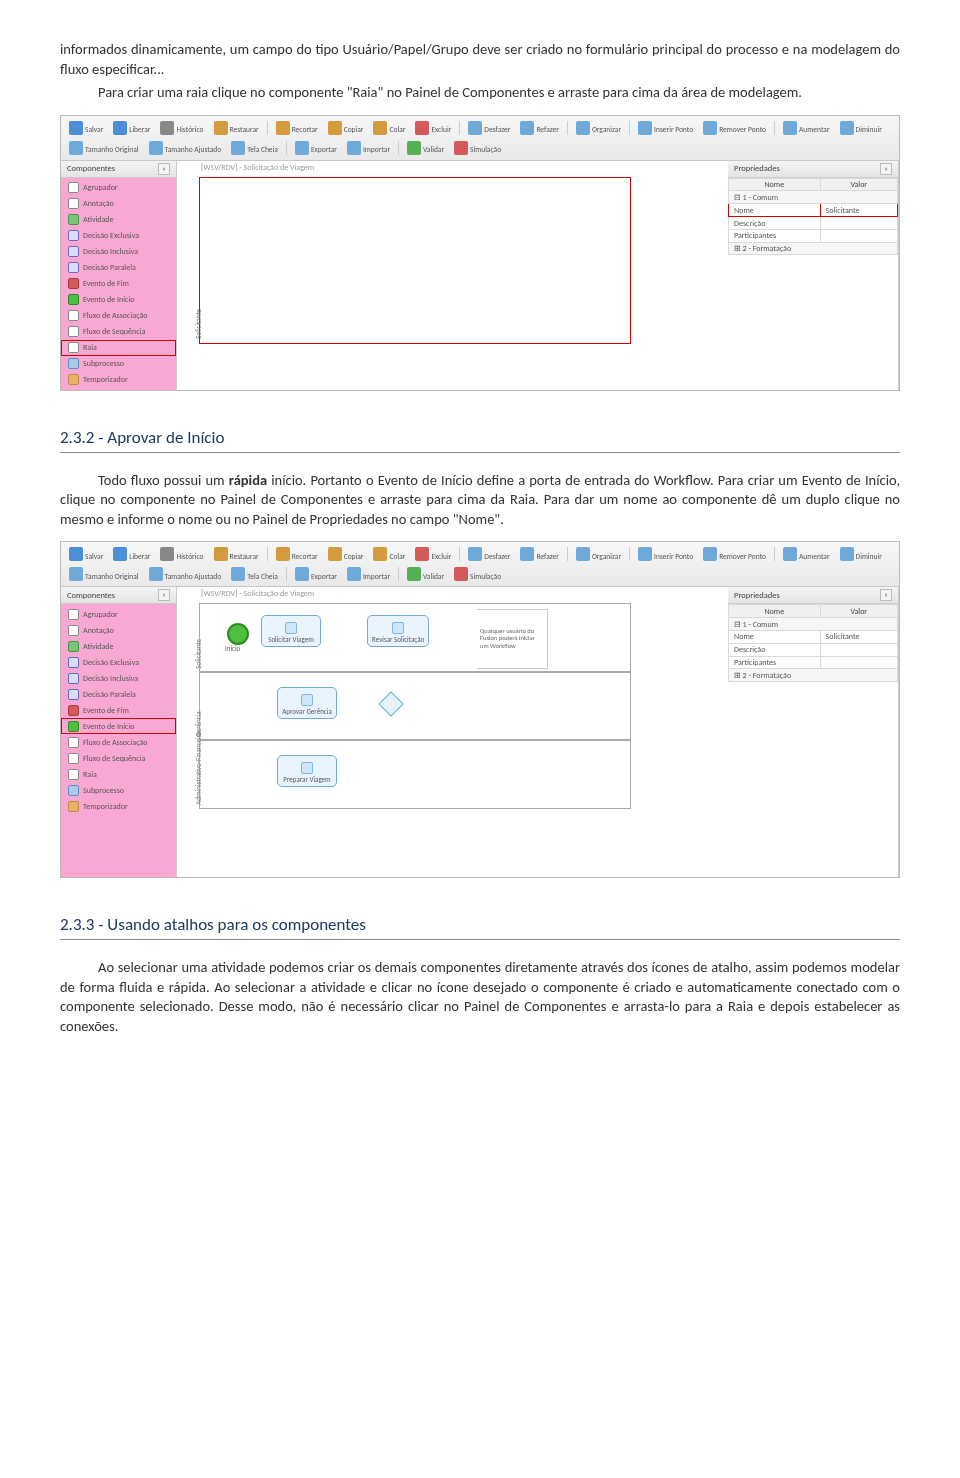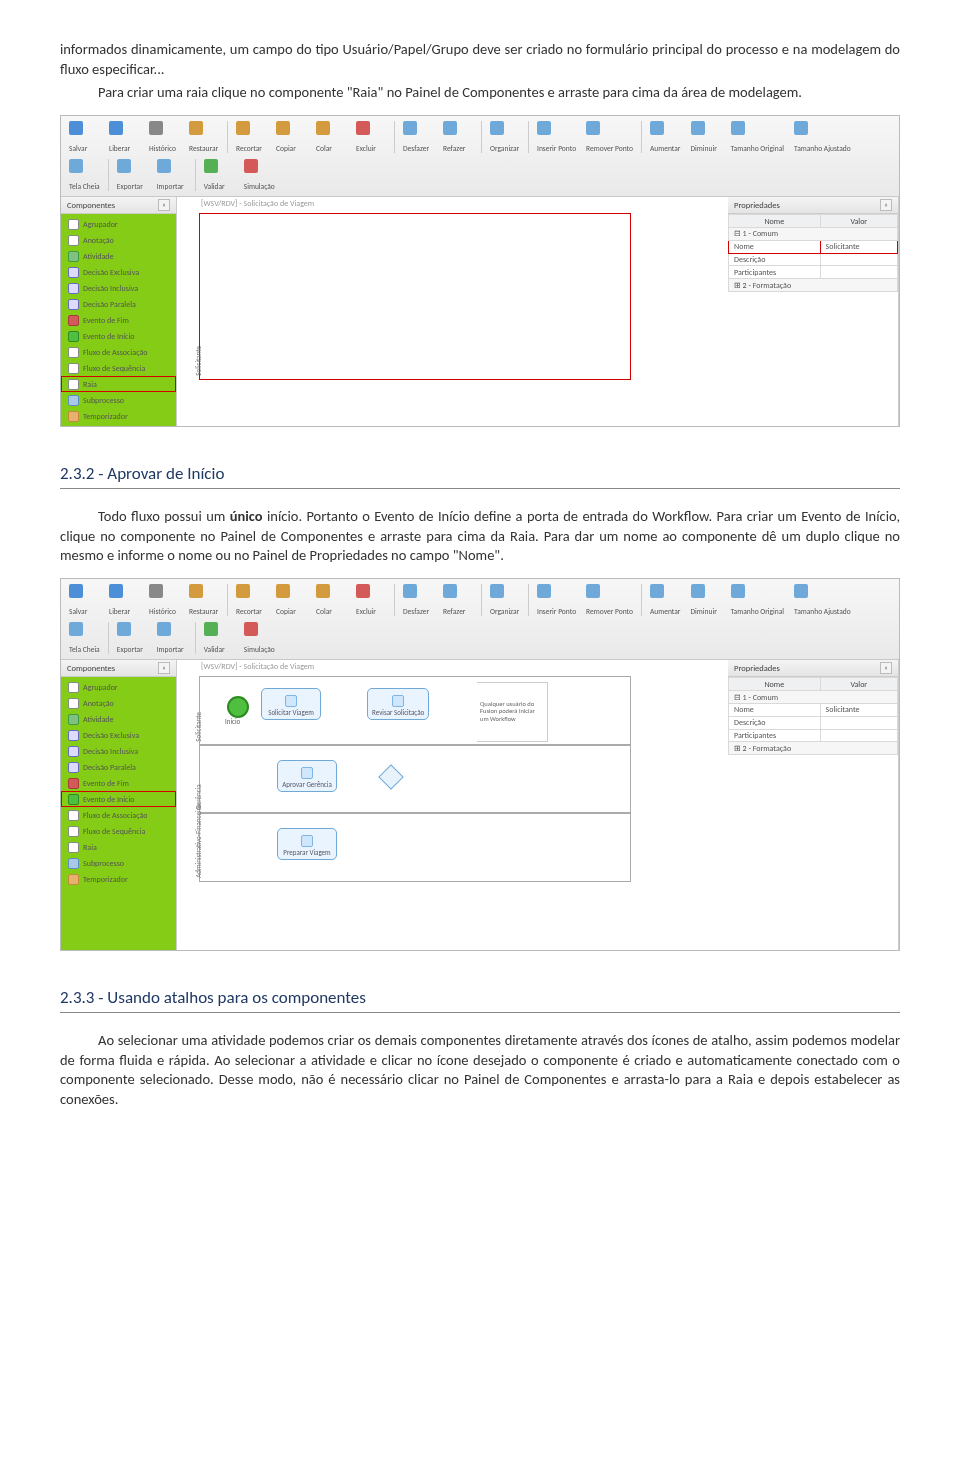--- a/index.html
+++ b/index.html
@@ -37,45 +37,45 @@
   .toolbar {
     display: flex;
     border-bottom: 1px solid #c8c8c8;
     background: linear-gradient(#f7f7f7,#e9e9e9);
     padding: 3px 4px;
     gap: 2px;
     flex-wrap: wrap;
   }
   .tbtn {
     display: flex;
-    flex-direction: column;
-    align-items: flex-start;
+    flex-direction: row;
+    align-items: flex-end;
     padding: 2px 4px;
-    gap: 10px;
+    gap: 2px;
     color: #555;
     font-size: 7.5px;
     min-width: 30px;
   }
   .ico {
     width: 14px;
     height: 14px;
     border-radius: 2px;
   }
   .sep {
     width: 1px;
     background: #ccc;
     margin: 2px 2px;
   }
   .workspace {
     display: flex;
     min-height: 210px;
   }
   .col {
     border-right: 1px solid #ccc;
-    background: #84cc16;
+    background: #f9a8d4;
   }
   .panel-hd {
     background: linear-gradient(#f4f4f4,#e4e4e4);
     border-bottom: 1px solid #ccc;
     padding: 2px 6px;
     font-size: 8.5px;
     color: #444;
     display: flex;
     justify-content: space-between;
     align-items: center;
@@ -411,21 +411,21 @@
               <td colspan="2">⊞ <span>2 - Formatação</span></td>
             </tr>
       </tbody>
         </table>
     </div>
   </div>
 </div>
 
 <div class="section-heading">2.3.2 - Aprovar de Início</div>
 <p class="indent">
-  Todo fluxo possui um <b>único</b> início. Portanto o Evento de Início define a porta de entrada do Workflow. Para criar um Evento de Início, clique no componente no Painel de Componentes e arraste para cima da Raia. Para dar um nome ao componente dê um duplo clique no mesmo e informe o nome ou no Painel de Propriedades no campo "Nome".
+  Todo fluxo possui um <b>rápida</b> início. Portanto o Evento de Início define a porta de entrada do Workflow. Para criar um Evento de Início, clique no componente no Painel de Componentes e arraste para cima da Raia. Para dar um nome ao componente dê um duplo clique no mesmo e informe o nome ou no Painel de Propriedades no campo "Nome".
 </p>
 
 <div class="app-shell">
   <div class="toolbar" id="tb2">
       <div class="tbtn">
         <div class="ico" style="background: rgb(77, 143, 214);"></div>
         <span>Salvar</span>
       </div>
       <div class="tbtn">
         <div class="ico" style="background: rgb(77, 143, 214);"></div>

